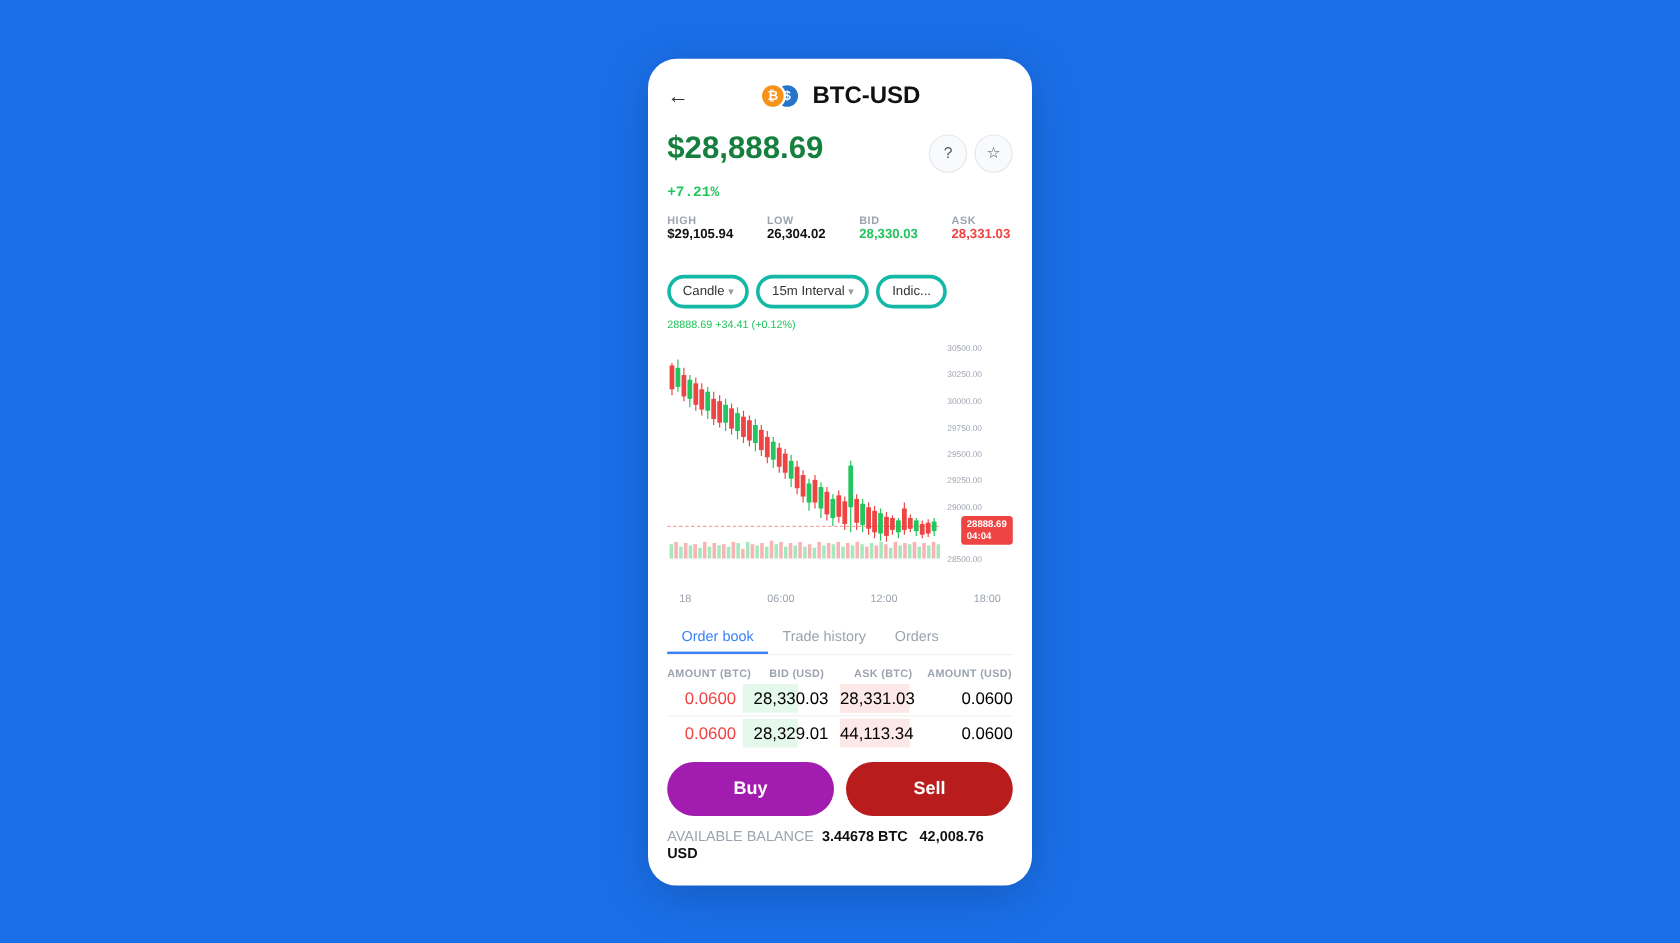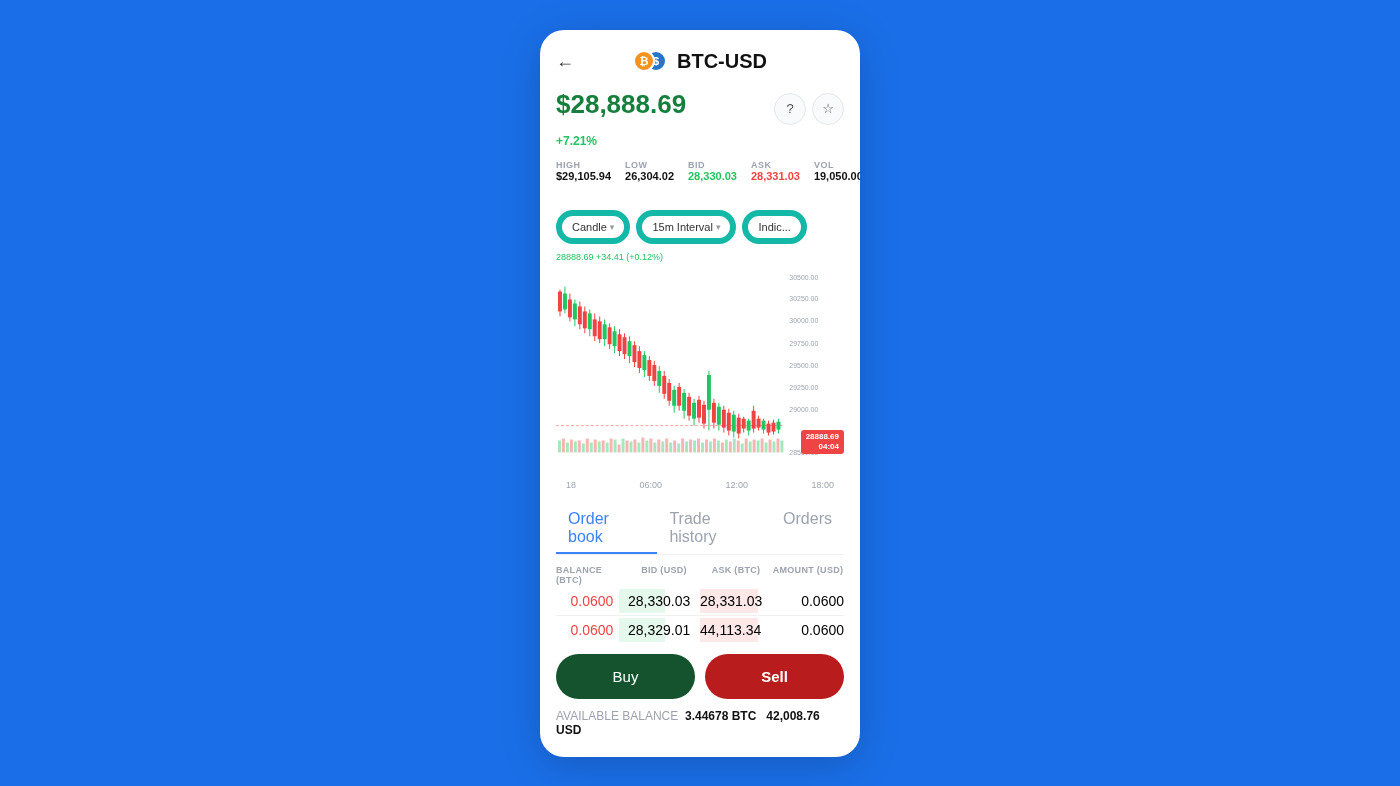--- a/index.html
+++ b/index.html
@@ -85,20 +85,21 @@
     .price-main {
       font-size: 26px;
       font-weight: 700;
       color: #15803d;
     }
     .price-change {
       font-size: 12px;
       font-weight: 600;
       color: #22c55e;
       margin-top: 14px;
+      font-family: Liberation Mono, monospace;
     }
     .icon-btns {
       display: flex;
       gap: 6px;
       margin-top: 4px;
     }
     .icon-btn {
       width: 32px;
       height: 32px;
       border-radius: 50%;
@@ -107,21 +108,21 @@
       display: flex;
       align-items: center;
       justify-content: center;
       cursor: pointer;
       font-size: 13px;
       color: #555;
     }
     
     .stats-row {
       display: flex;
-      gap: 14px;
+      gap: 28px;
       margin-bottom: 28px;
     }
     .stat-item {}
     .stat-label {
       font-size: 9px;
       color: #9ca3af;
       font-weight: 600;
       letter-spacing: 0.5px;
     }
     .stat-value {
@@ -137,21 +138,21 @@
       display: flex;
       gap: 6px;
       margin-bottom: 8px;
     }
     .ctrl-btn {
       display: flex;
       align-items: center;
       gap: 3px;
       padding: 5px 10px;
       border-radius: 20px;
-      border: 6px solid #14b8a6;
+      border: 3px solid #14b8a6;
       background: #fff;
       font-size: 11px;
       font-weight: 500;
       color: #333;
       cursor: pointer;
     }
     .ctrl-btn .chevron {
       font-size: 9px;
       color: #999;
     }
@@ -167,46 +168,45 @@
       color: #22c55e;
       margin-bottom: 4px;
     }
     .chart-svg {
       width: 100%;
       height: 210px;
     }
     .price-badge {
       position: absolute;
       right: 0;
-      top: 178px;
+      top: 165px;
       background: #ef4444;
       color: white;
       font-size: 8px;
       font-weight: 600;
       padding: 2px 5px;
       border-radius: 3px;
       line-height: 1.3;
-      text-align: right;
     }
     .chart-x-labels {
       display: flex;
       justify-content: space-between;
       padding: 0 10px;
       font-size: 9px;
       color: #9ca3af;
     }
     
     .tabs {
       display: flex;
       gap: 0;
       border-bottom: 1px solid #f0f0f0;
       margin-bottom: 10px;
     }
     .tab {
-      font-size: 16px;
+      font-size: 12px;
       font-weight: 500;
       padding: 6px 12px;
       cursor: pointer;
       color: #9ca3af;
       border-bottom: 2px solid transparent;
     }
     .tab.active {
       color: #3b82f6;
       border-bottom: 2px solid #3b82f6;
     }
@@ -255,27 +255,27 @@
     }
     
     .action-buttons {
       display: flex;
       gap: 10px;
       margin-top: 12px;
       margin-bottom: 10px;
     }
     .buy-btn {
       flex: 1;
-      background: #14532d;
+      background: #a21caf;
       color: white;
       border: none;
       border-radius: 24px;
       padding: 14px;
       font-size: 15px;
-      font-weight: 400;
+      font-weight: 700;
       cursor: pointer;
     }
     .sell-btn {
       flex: 1;
       background: #b91c1c;
       color: white;
       border: none;
       border-radius: 24px;
       padding: 14px;
       font-size: 15px;
@@ -586,21 +586,21 @@
   </div>
 
   <div class="tabs">
     <div class="tab active">Order book</div>
     <div class="tab">Trade history</div>
     <div class="tab">Orders</div>
   </div>
 
   <div>
     <div class="order-book-header">
-      <span>BALANCE (BTC)</span>
+      <span>AMOUNT (BTC)</span>
       <span>BID (USD)</span>
       <span>ASK (BTC)</span>
       <span>AMOUNT (USD)</span>
     </div>
     <div class="order-row">
       <div class="bid-bg"></div>
       <div class="ask-bg"></div>
       <span>0.0600</span>
       <span>28,330.03</span>
       <span>28,331.03</span>

